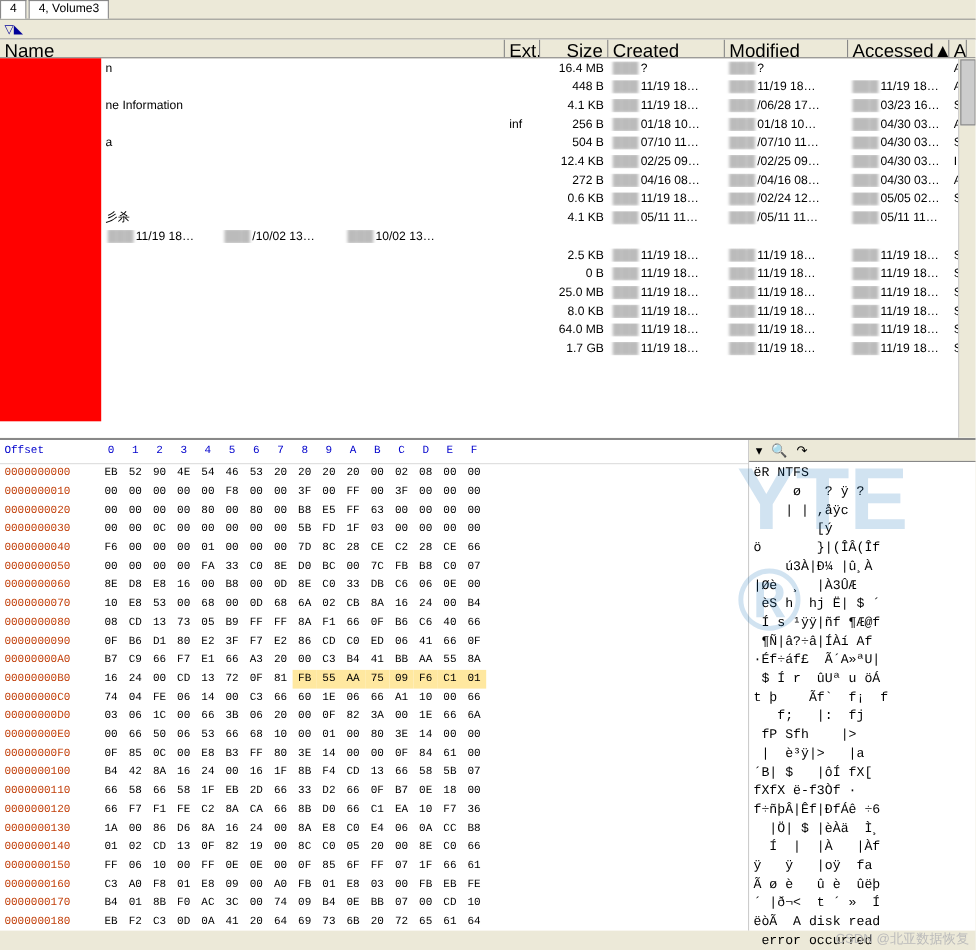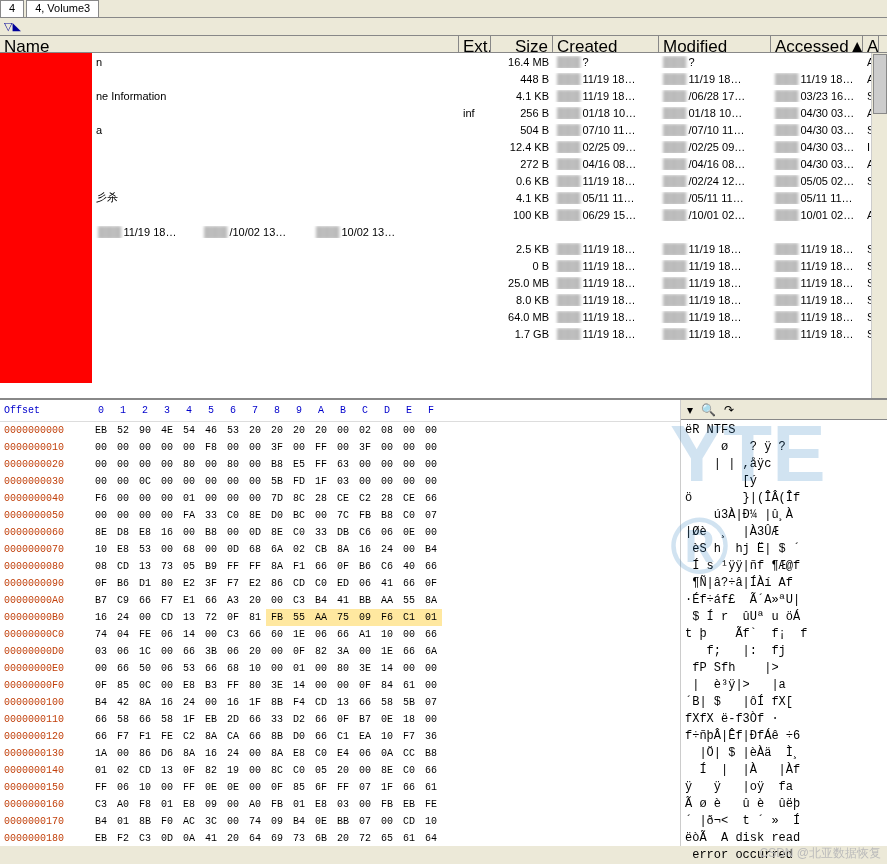--- a/index.html
+++ b/index.html
@@ -140,29 +140,20 @@
         <div class="col c-a">S</div>
       </div>
       <div class="row">
         <div class="col c-name" style="padding-left:96px">彡杀</div>
         <div class="col c-ext"></div>
         <div class="col c-size">4.1 KB</div>
         <div class="col c-crt"><span class="blur">███</span>05/11  11…</div>
         <div class="col c-mod"><span class="blur">███</span>/05/11  11…</div>
         <div class="col c-acc"><span class="blur">███</span>05/11  11…</div>
         <div class="col c-a"></div>
-      </div>
-      <div class="row">
-        <div class="col c-name" style="padding-left:96px"></div>
-        <div class="col c-ext"></div>
-        <div class="col c-size">100 KB</div>
-        <div class="col c-crt"><span class="blur">███</span>06/29  15…</div>
-        <div class="col c-mod"><span class="blur">███</span>/10/01  02…</div>
-        <div class="col c-acc"><span class="blur">███</span>10/01  02…</div>
-        <div class="col c-a">A</div>
       </div>
       <div class="row">
         <div class="col c-ext"></div>
         <div class="col c-size">4.1 KB</div>
         <div class="col c-crt"><span class="blur">███</span>11/19  18…</div>
         <div class="col c-mod"><span class="blur">███</span>/10/02  13…</div>
         <div class="col c-acc"><span class="blur">███</span>10/02  13…</div>
         <div class="col c-a"></div>
       </div>
       <div class="row">

